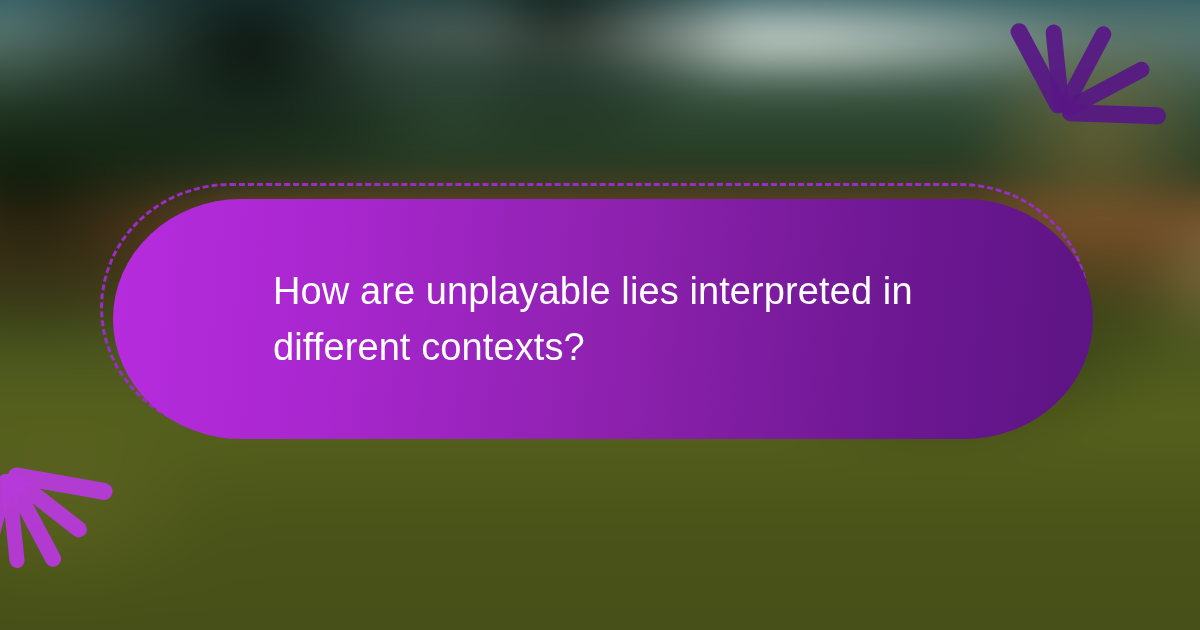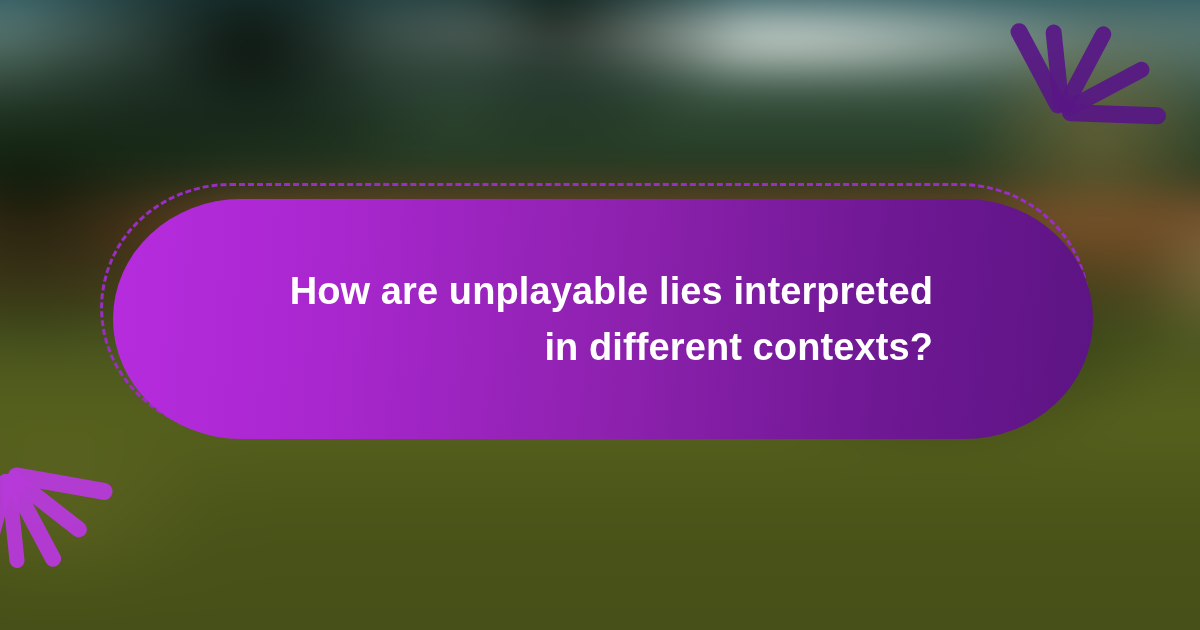--- a/index.html
+++ b/index.html
@@ -110,23 +110,23 @@
     justify-content: center;
     box-sizing: border-box;
     padding: 0 90px;
   }
 
   .card-title {
     margin: 0;
     color: #ffffff;
     font-family: "Liberation Sans", "DejaVu Sans", sans-serif;
     font-size: 38px;
-    font-weight: 700;
+    font-weight: 400;
     line-height: 1.48;
-    text-align: right;
+    text-align: left;
     letter-spacing: 0.1px;
     max-width: 660px;
     white-space: pre-line;
   }
 </style>
 </head>
 <body>
 
 <div id="stage">
 

